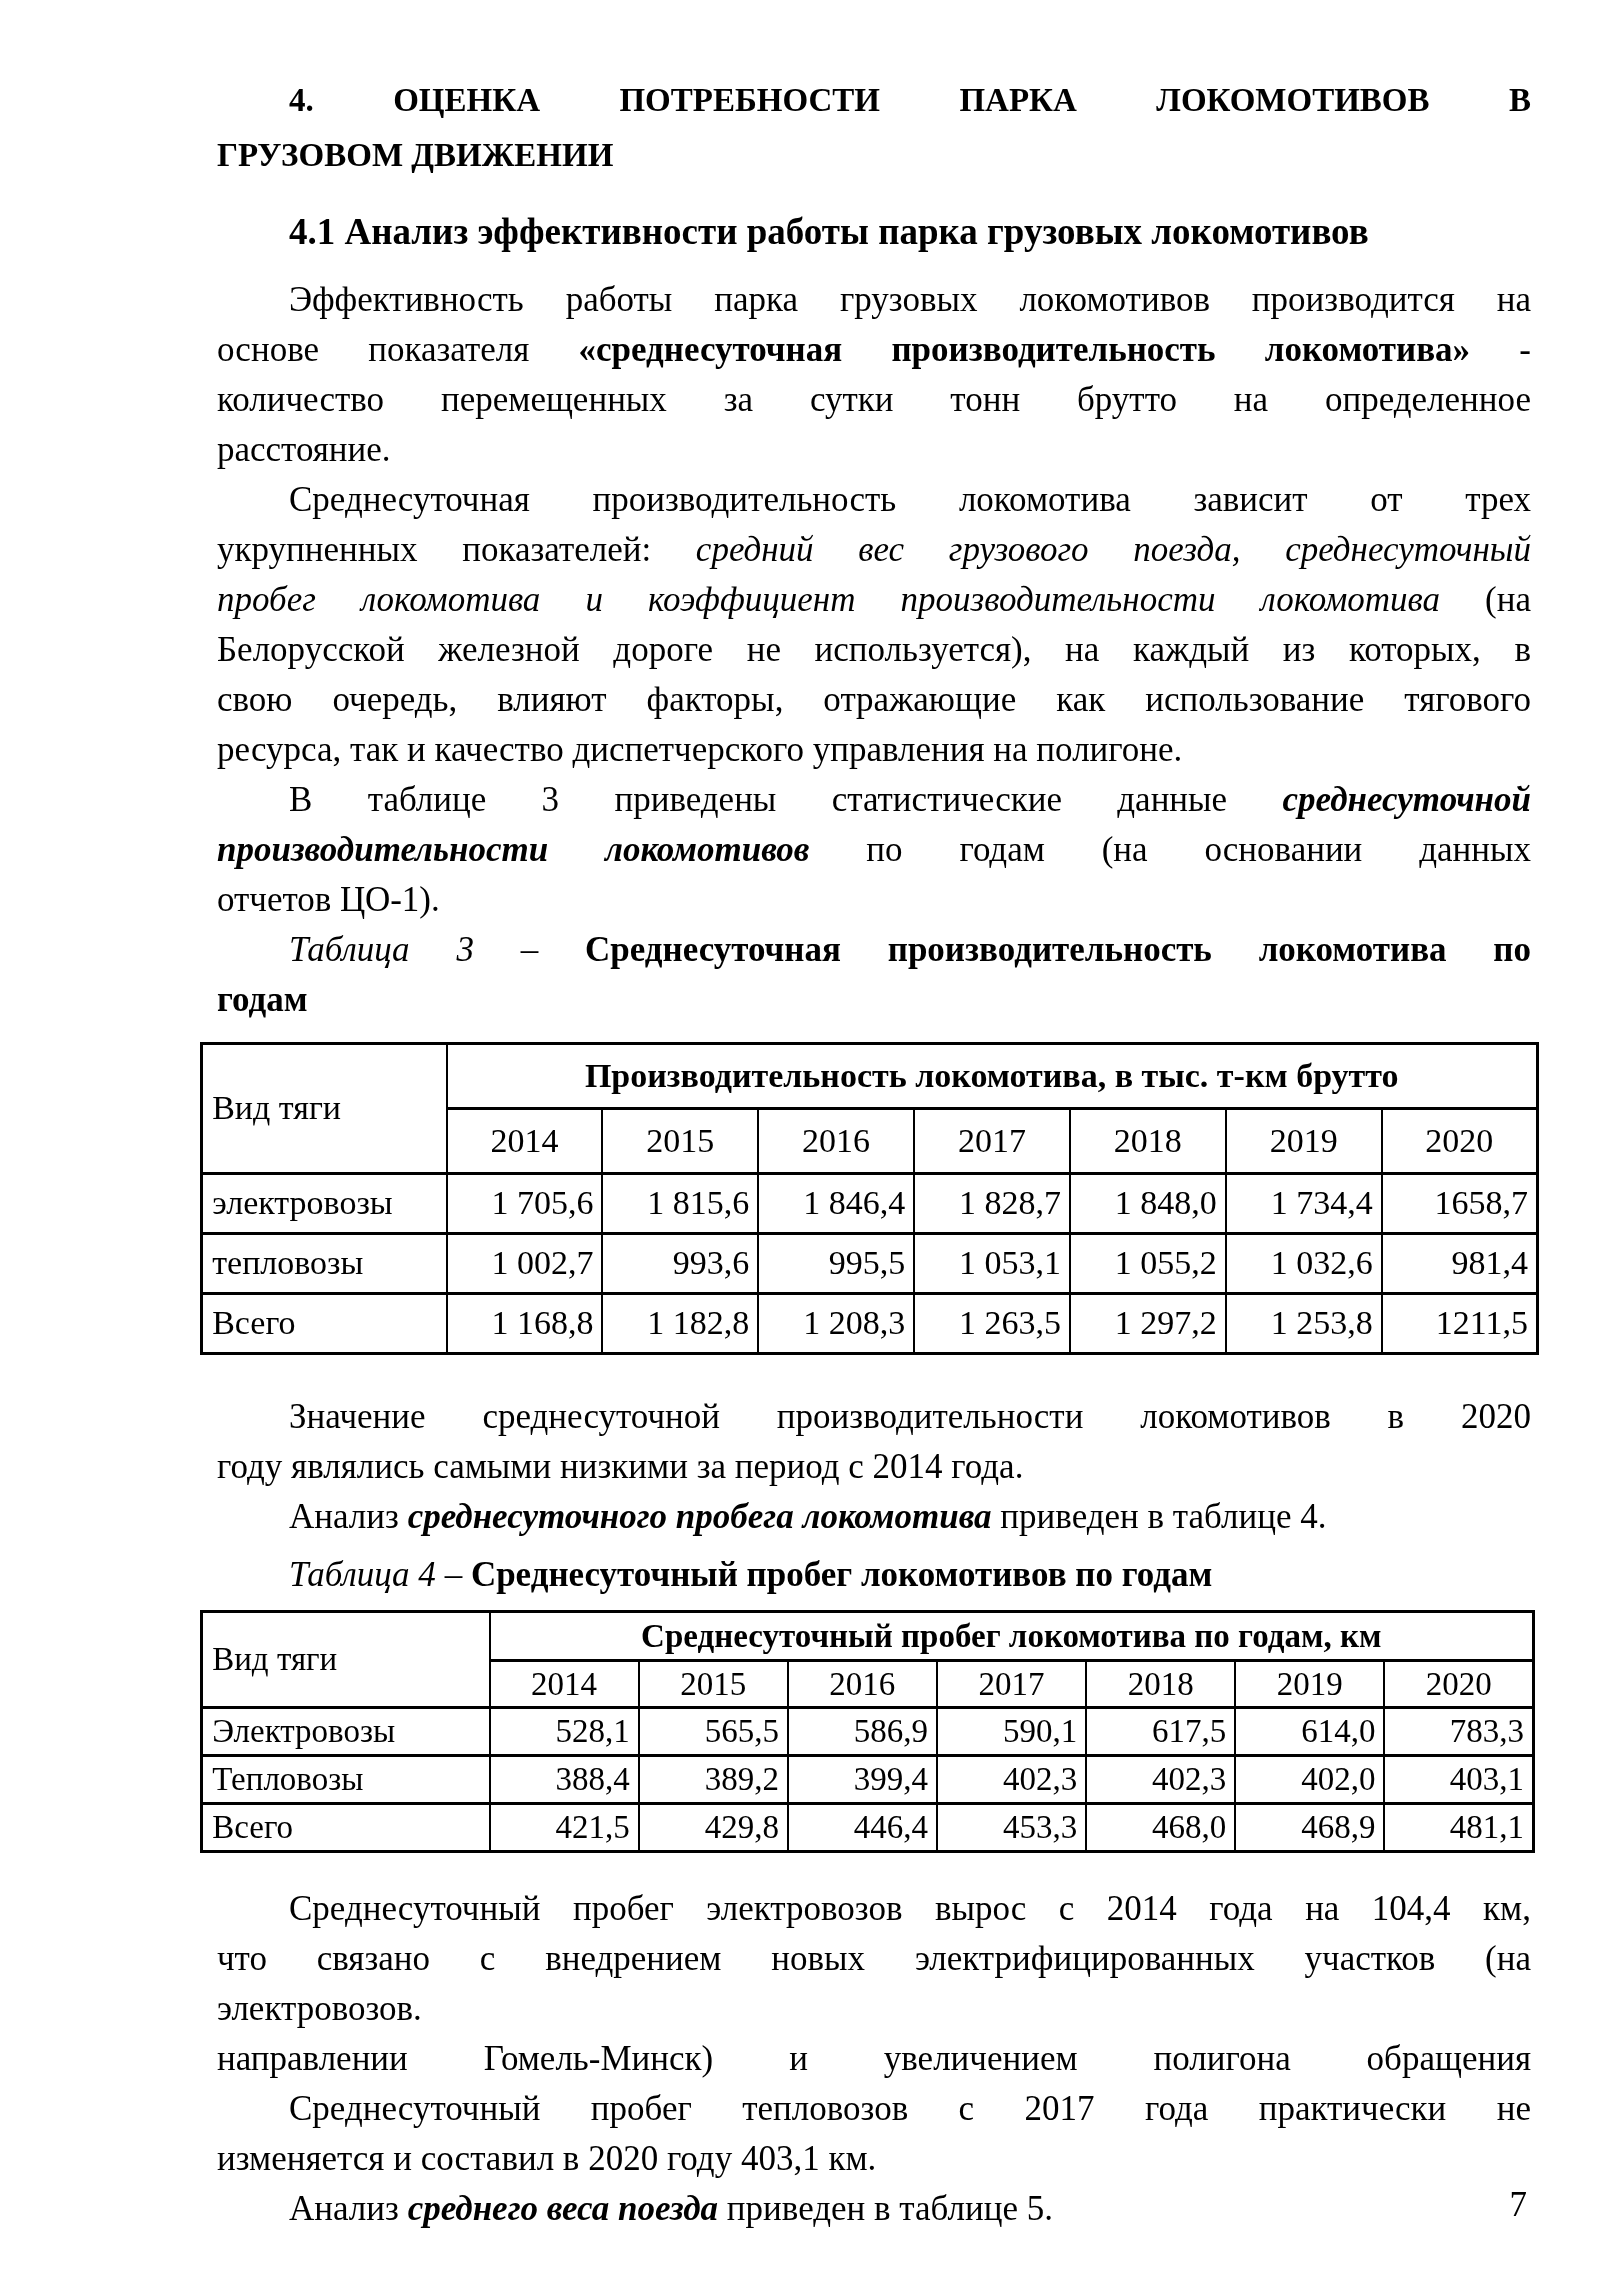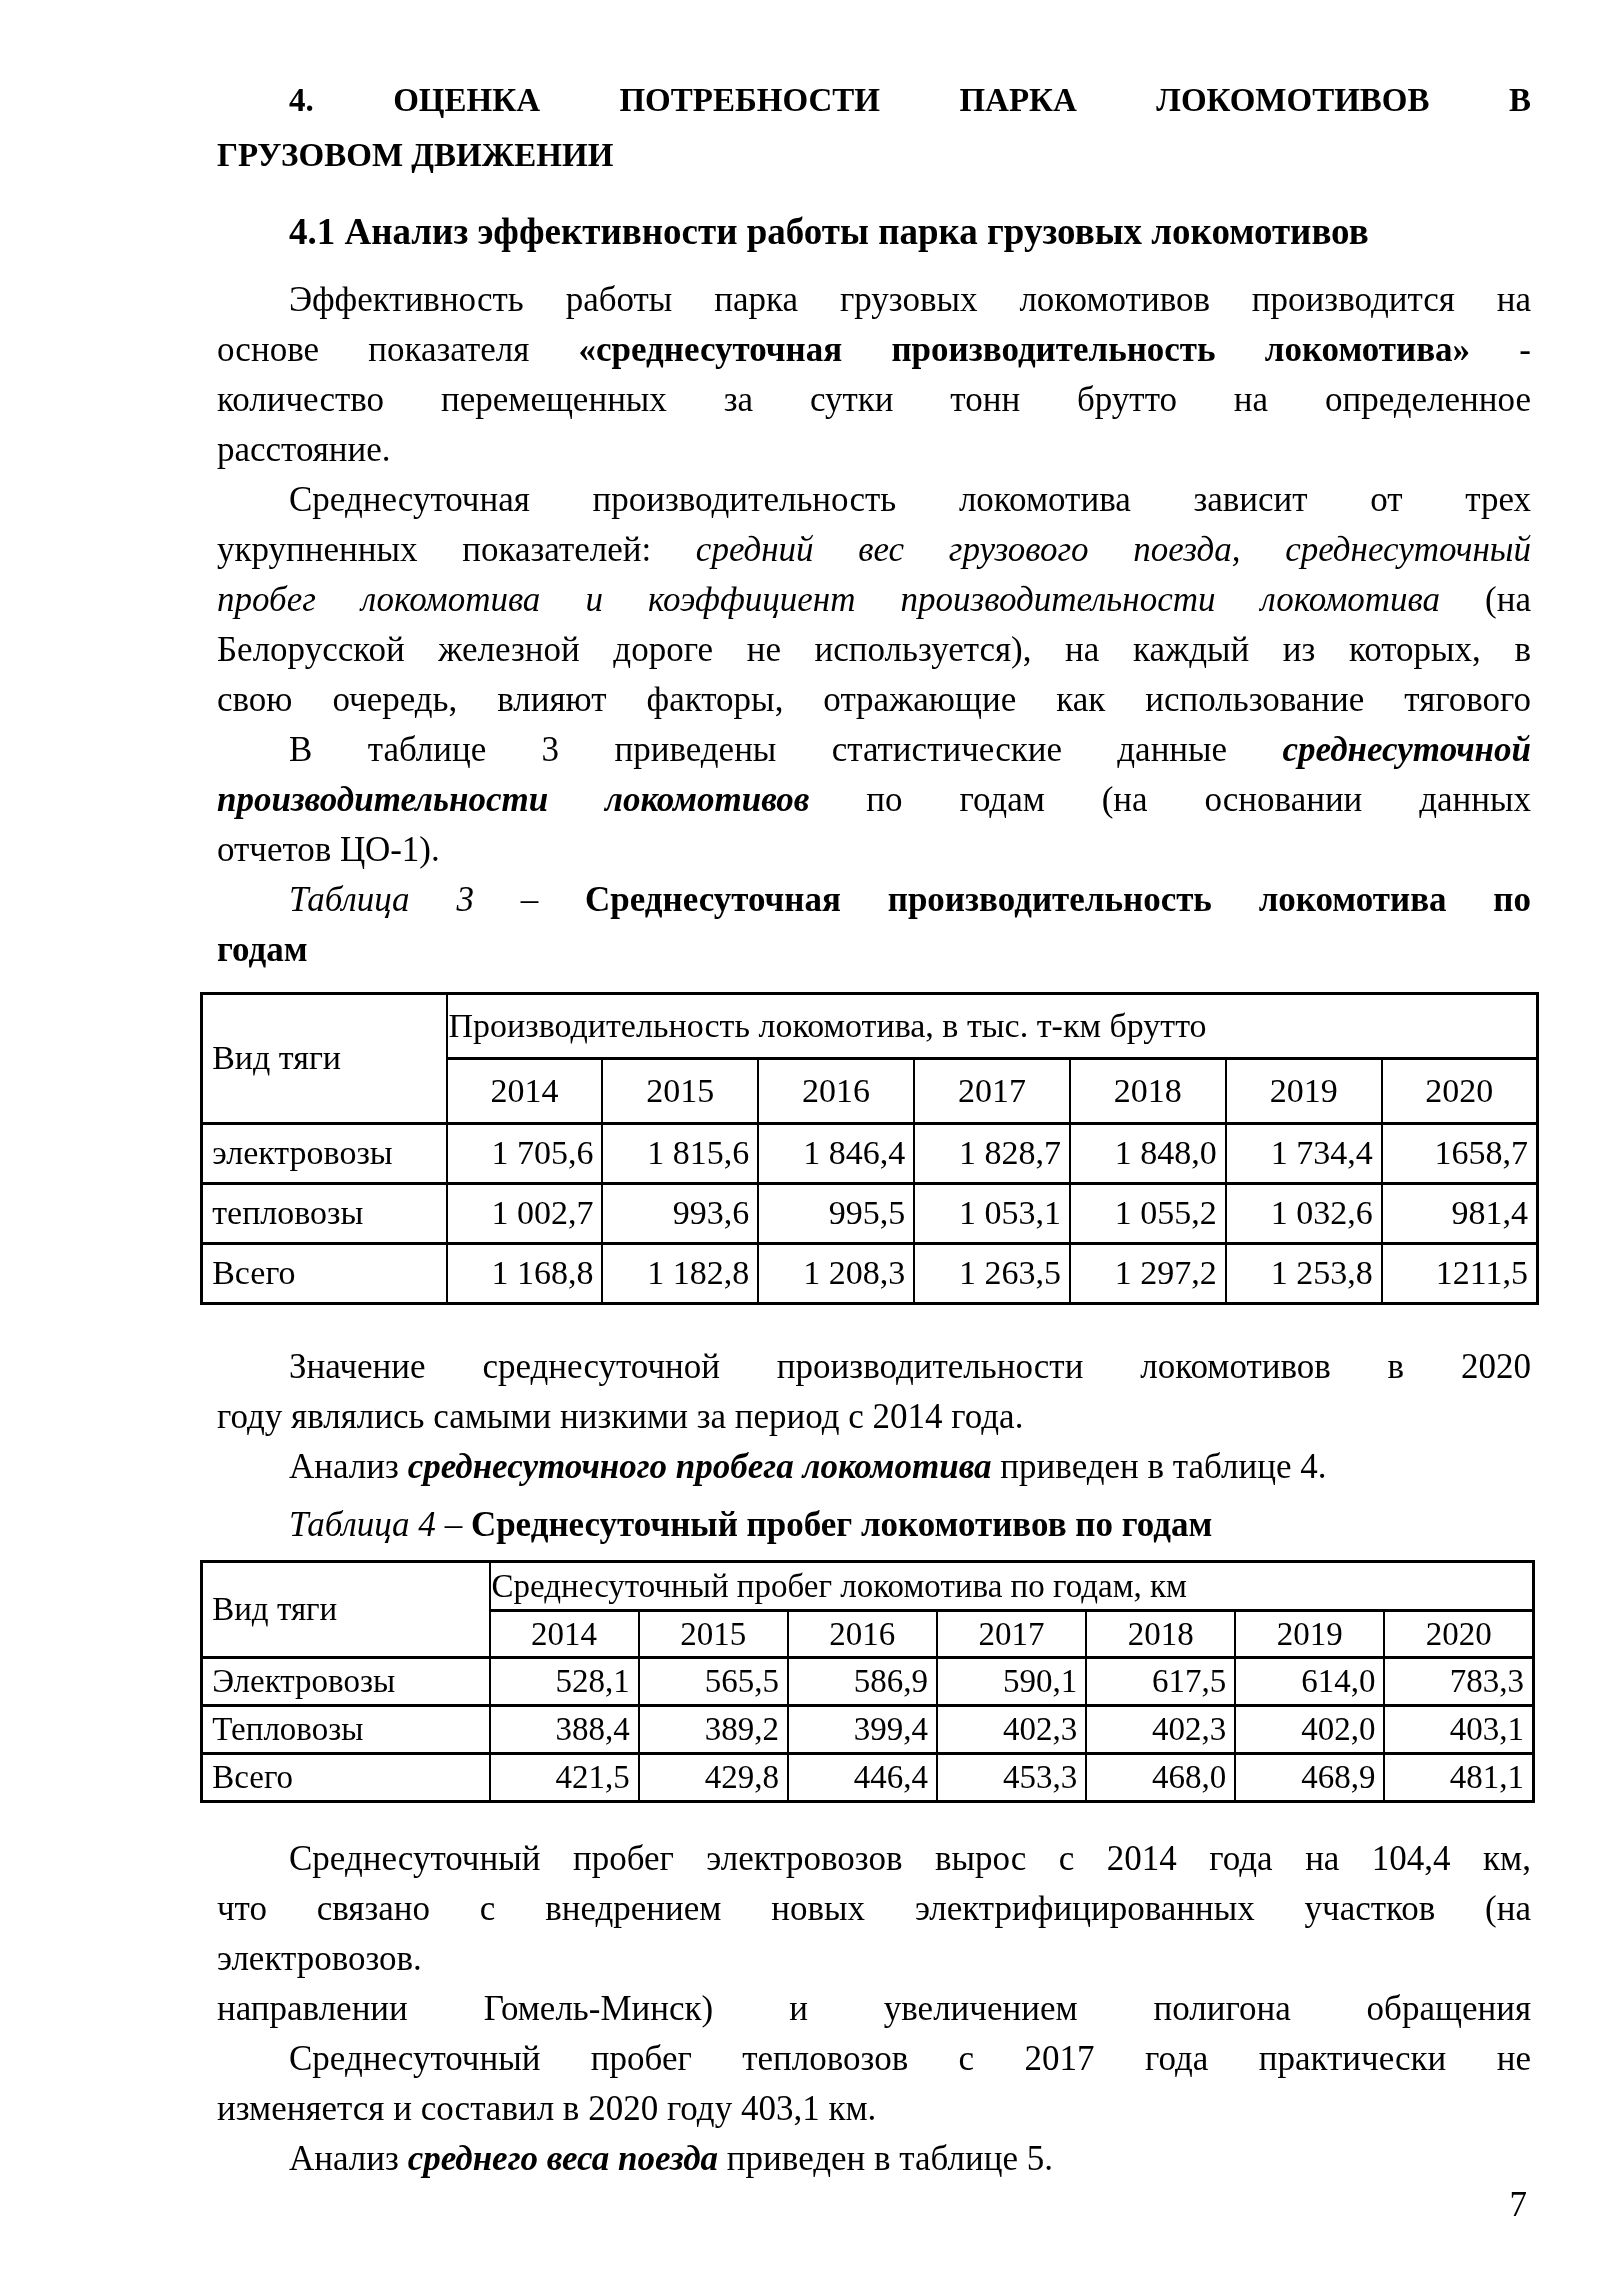--- a/index.html
+++ b/index.html
@@ -34,21 +34,21 @@
   .doc-table th,.doc-table td{
     border:2px solid #000;
     border-top-width:3.3px;border-bottom-width:3.3px;
     vertical-align:middle;
     font-weight:normal;
     overflow:hidden;
   }
   .t3{width:1339px;font-size:34px;margin-top:17px;}
   .t4{width:1335px;font-size:33px;margin-top:10.5px;}
   .doc-table th.corner{text-align:left;padding-left:9.2px;}
-  .doc-table th.span{text-align:left;}
+  .doc-table th.span{text-align:center;font-weight:bold;}
   .doc-table th.year{text-align:center;}
   .doc-table td.lbl{text-align:left;padding-left:9.2px;}
   .doc-table td.val{text-align:right;padding-right:7.9px;}
   .t3 thead tr.hrow1{height:65px;}
   .t3 thead tr.years{height:65px;}
   .t3 tbody tr{height:60px;}
   .t4 thead tr.hrow1{height:49px;}
   .t4 thead tr.years{height:47px;}
   .t4 tbody tr{height:48px;}
   #p6{margin-top:31px;}
@@ -77,20 +77,21 @@
       <div class="tline jfull"><span class="">количество перемещенных за сутки тонн брутто на определенное</span></div>
       <div class="tline"><span class="">расстояние.</span></div>
     </div>
 
   <div class="richp" id="p2">
       <div class="tline ind jfull"><span class="">Среднесуточная производительность локомотива зависит от трех</span></div>
       <div class="tline jfull"><span class="">укрупненных показателей: </span><span class="i">средний вес грузового поезда, среднесуточный</span></div>
       <div class="tline jfull"><span class="i">пробег локомотива и коэффициент производительности локомотива</span><span class=""> (на</span></div>
       <div class="tline jfull"><span class="">Белорусской железной дороге не используется), на каждый из которых, в</span></div>
       <div class="tline jfull"><span class="">свою очередь, влияют факторы, отражающие как использование тягового</span></div>
+      <div class="tline"><span class="">ресурса, так и качество диспетчерского управления на полигоне.</span></div>
     </div>
 
   <div class="richp" id="p3">
       <div class="tline ind jfull"><span class="">В таблице 3 приведены статистические данные </span><span class="b i">среднесуточной</span></div>
       <div class="tline jfull"><span class="b i">производительности локомотивов</span><span class=""> по годам (на основании данных</span></div>
       <div class="tline"><span class="">отчетов ЦО-1).</span></div>
     </div>
 
   <div class="richp caption" id="caption3">
       <div class="tline ind jfull"><span class="i">Таблица 3</span><span class=""> – </span><span class="b ">Среднесуточная производительность локомотива по</span></div>

